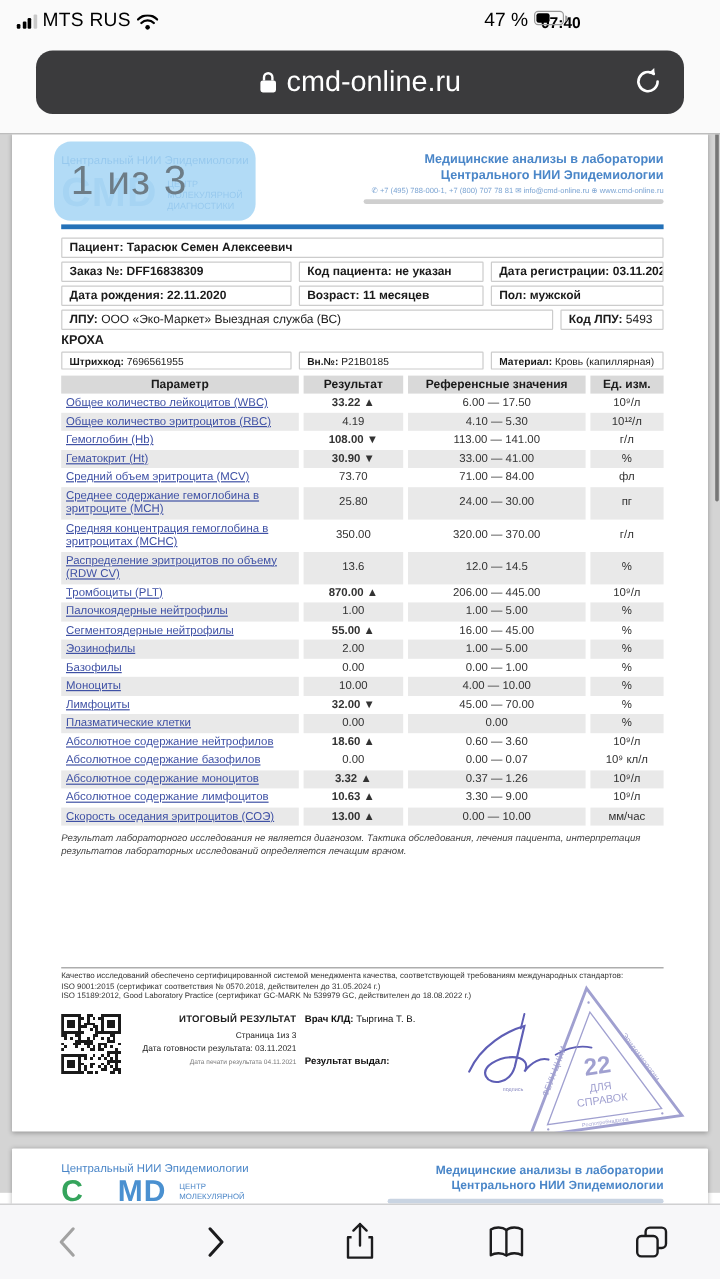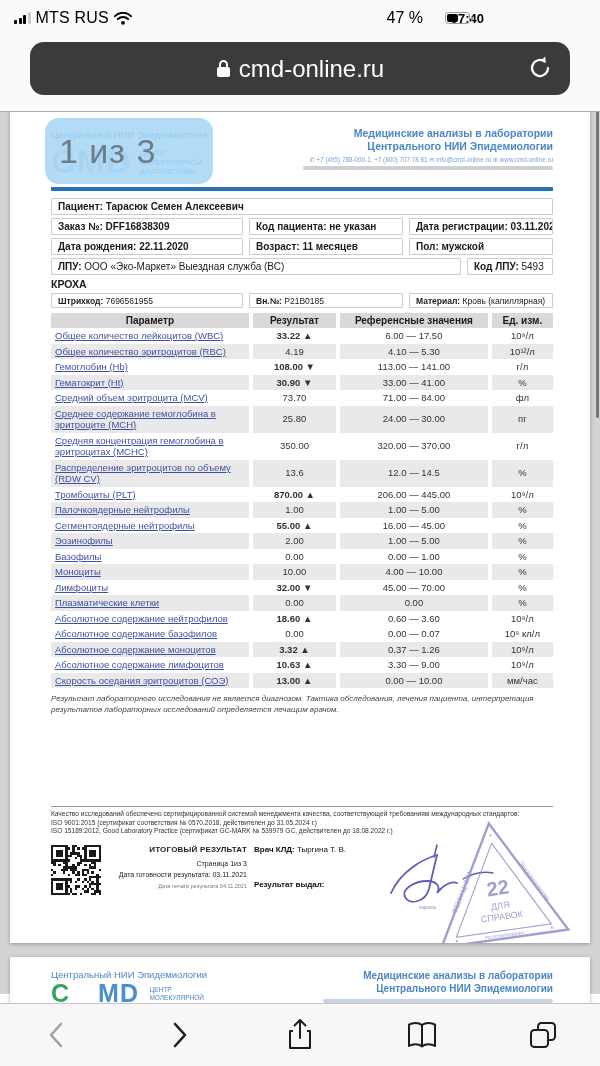--- a/index.html
+++ b/index.html
@@ -8,21 +8,21 @@
     font-family:"Liberation Sans","DejaVu Sans",sans-serif;
     background:#fff; width:600px; height:1066px; position:relative; overflow:hidden;
     -webkit-font-smoothing:antialiased;
   }
   
   .browser-top { position:absolute; top:0; left:0; width:600px; height:112px; background:#fafafa; border-bottom:1px solid #aeaeae; z-index:40; }
   .status-bar { position:absolute; top:4px; left:0; width:484px; height:28px; display:flex; align-items:center; padding:0 14px; color:#000; }
   .sb-left { display:flex; align-items:center; gap:5px; }
   .carrier { font-size:16px; letter-spacing:.2px; }
   .sb-center { position:absolute; left:0; right:0; text-align:right; font-size:13px; font-weight:700; pointer-events:none; }
-  .sb-right { margin-left:auto; display:flex; align-items:center; gap:22px; }
+  .sb-right { margin-left:auto; display:flex; gap:5px; }
   .batt-pct { font-size:16px; }
   .bars { display:flex; align-items:flex-end; gap:1.5px; height:12px; }
   .bars i { display:block; width:3px; background:#000; border-radius:1px; }
   .bars i:nth-child(1){height:4px}.bars i:nth-child(2){height:6px}.bars i:nth-child(3){height:9px}
   .bars i:nth-child(4){height:12px; background:#c9c9c9;}
   .battery { position:relative; width:25px; height:12px; border:1px solid #9a9a9a; border-radius:3.5px; }
   .battery .fill { position:absolute; left:1px; top:1px; bottom:1px; width:47%; background:#000; border-radius:2px; }
   .battery .tip { position:absolute; right:-3.5px; top:3px; width:2px; height:5px; background:#9a9a9a; border-radius:0 2px 2px 0; }
   .url-bar { position:absolute; top:42px; left:30px; width:540px; height:53px; background:#3b3b3d; border-radius:14px;
              display:flex; align-items:center; justify-content:center; color:#fff; }

